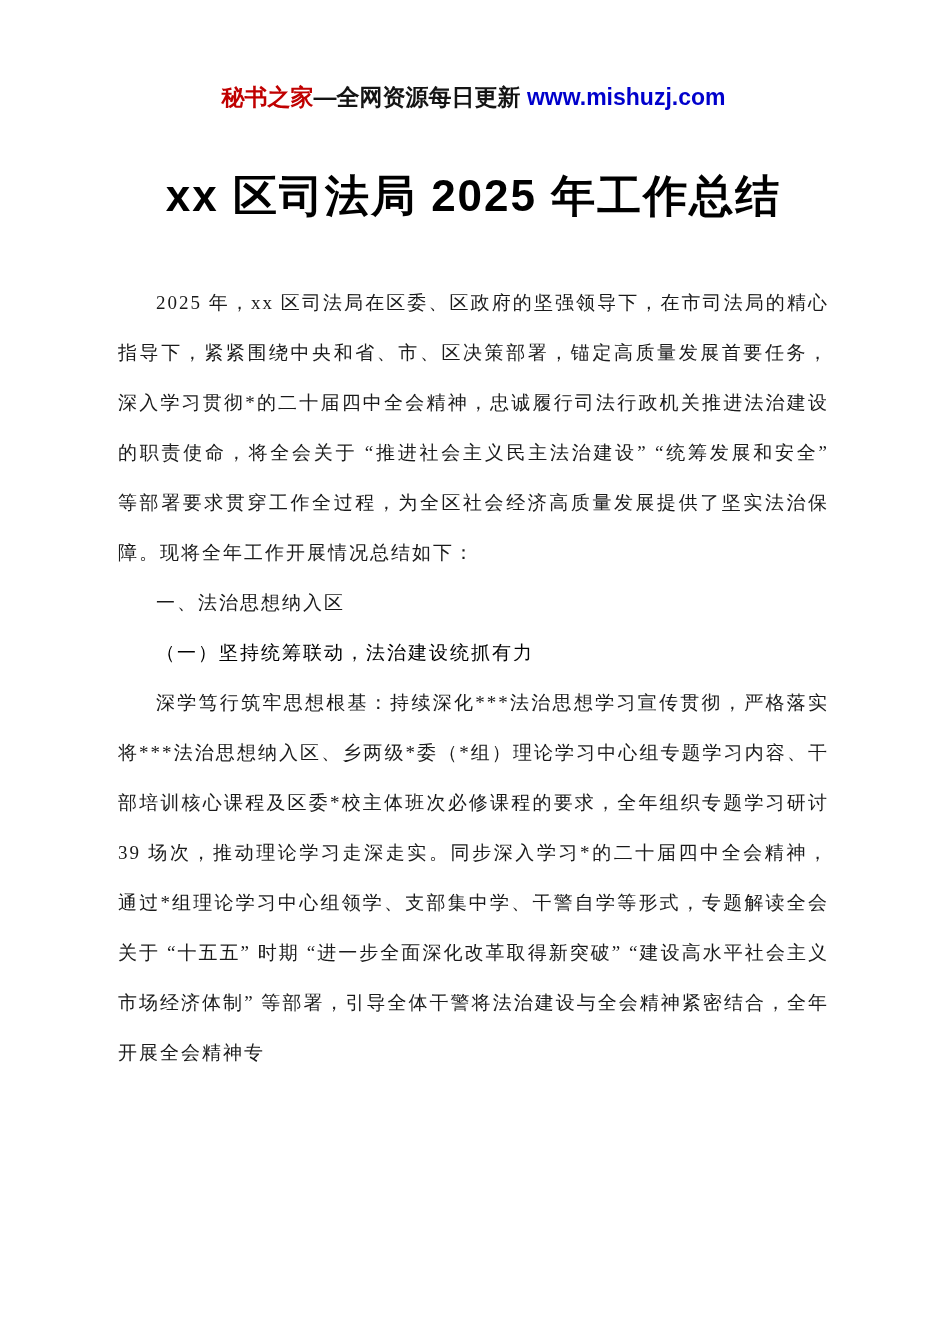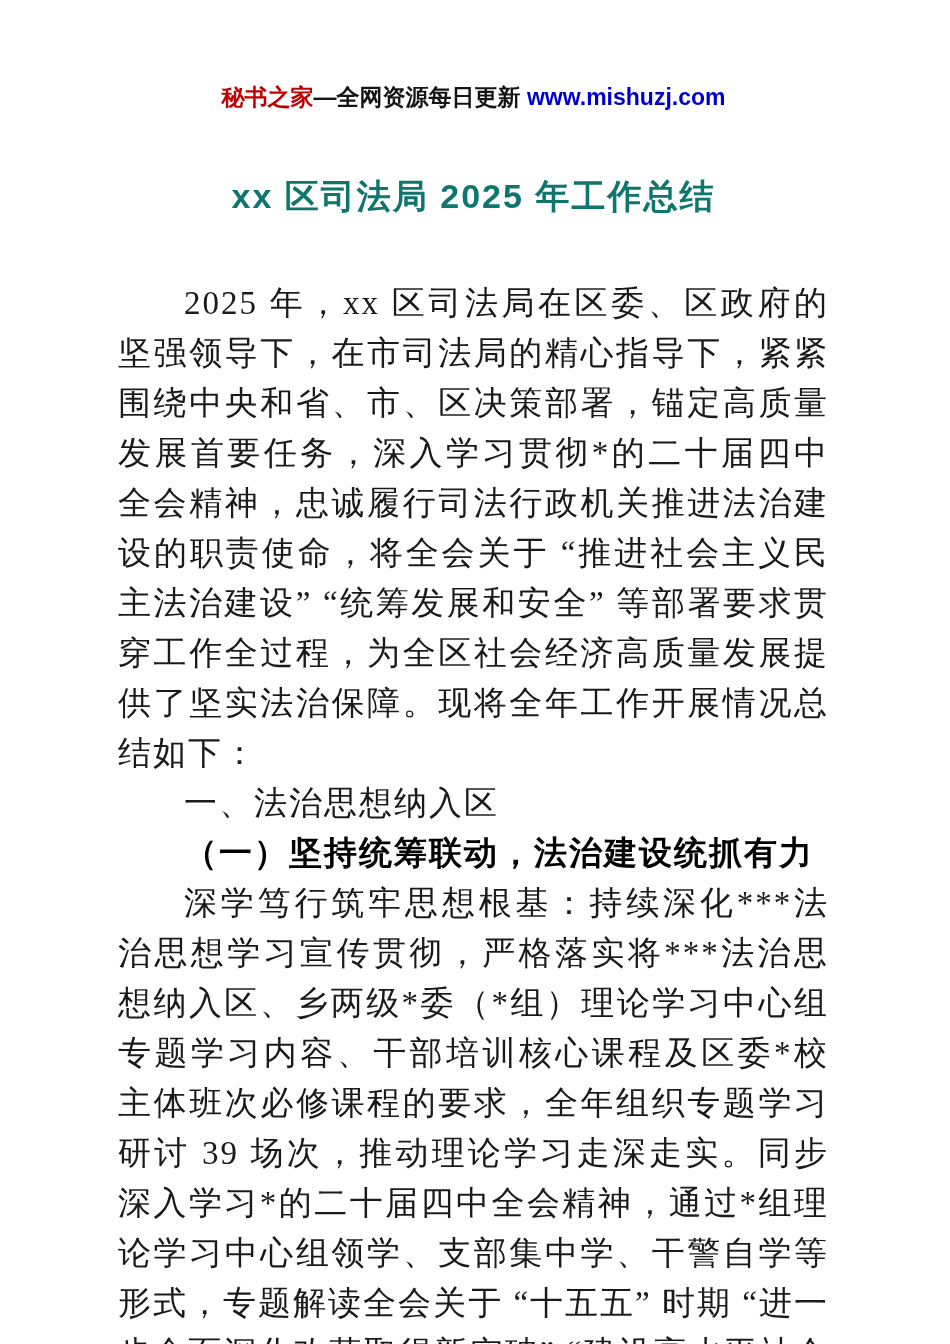--- a/index.html
+++ b/index.html
@@ -29,50 +29,50 @@
     line-height: 30px;
     white-space: nowrap;
   }
   .site-header .brand  { color: #c00000; }
   .site-header .tagline{ color: #141414; }
   .site-header .url    { color: #0000cc; text-decoration: none; cursor: pointer; }
   .doc-title {
     margin: 60px 0 0 0;
     text-align: center;
     font-family: "Liberation Sans", sans-serif;
-    font-size: 34px;
+    font-size: 44px;
     font-weight: bold;
     line-height: 48px;
-    color: #0f766e;
+    color: #000000;
     letter-spacing: 2px;
   }
   .doc-body {
     margin-top: 58px;
   }
   .doc-body p {
     margin: 0;
-    font-size: 33px;
+    font-size: 19px;
     line-height: 50px;
     letter-spacing: 2px;
     text-align: justify;
     text-indent: 2em;
     color: #1a1a1a;
     word-break: break-all;
   }
   .doc-body p.para-body {
     font-family: "Liberation Serif", serif;
     font-weight: normal;
   }
   .doc-body p.para-h1 {
     font-family: "Liberation Serif", serif;
     font-weight: normal;
   }
   .doc-body p.para-h2 {
     font-family: "Liberation Sans", sans-serif;
-    font-weight: bold;
+    font-weight: normal;
     color: #000000;
   }
 </style>
 </head>
 <body>
 
 <div class="page">
 
   <div class="site-header">
     <span class="brand">秘书之家</span><span class="tagline">—全网资源每日更新 </span><span class="url">www.mishuzj.com</span>

